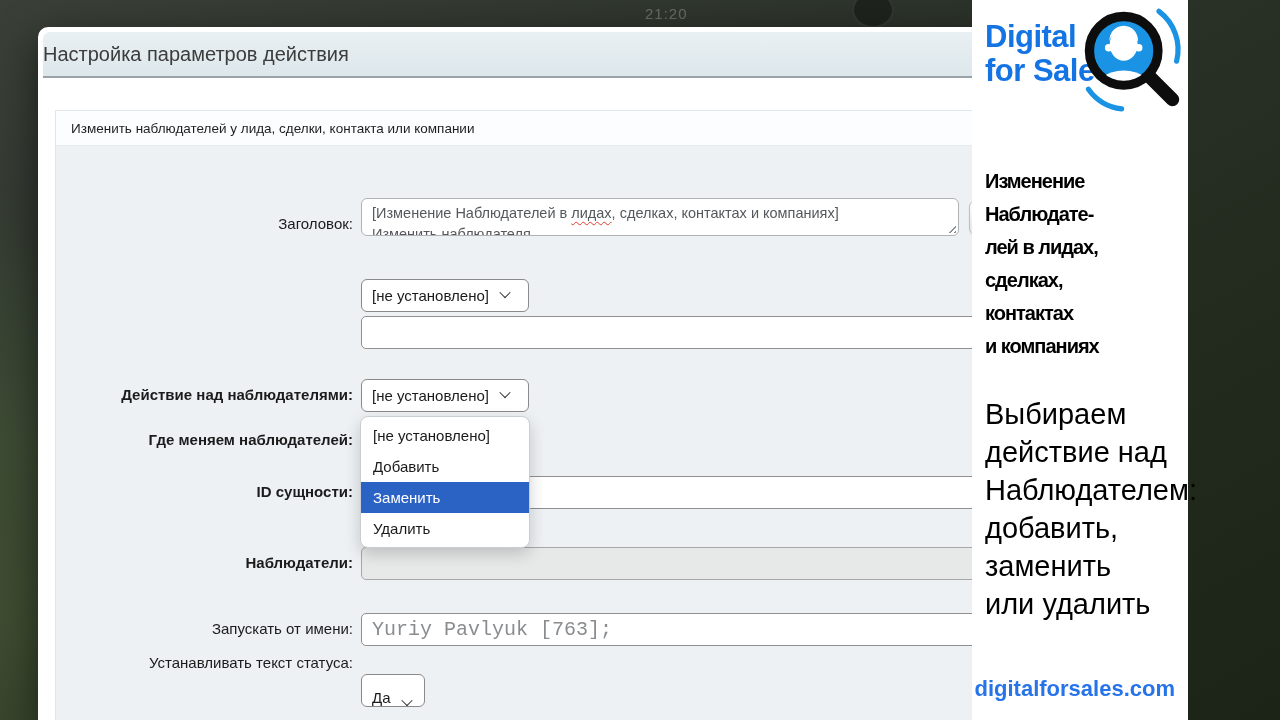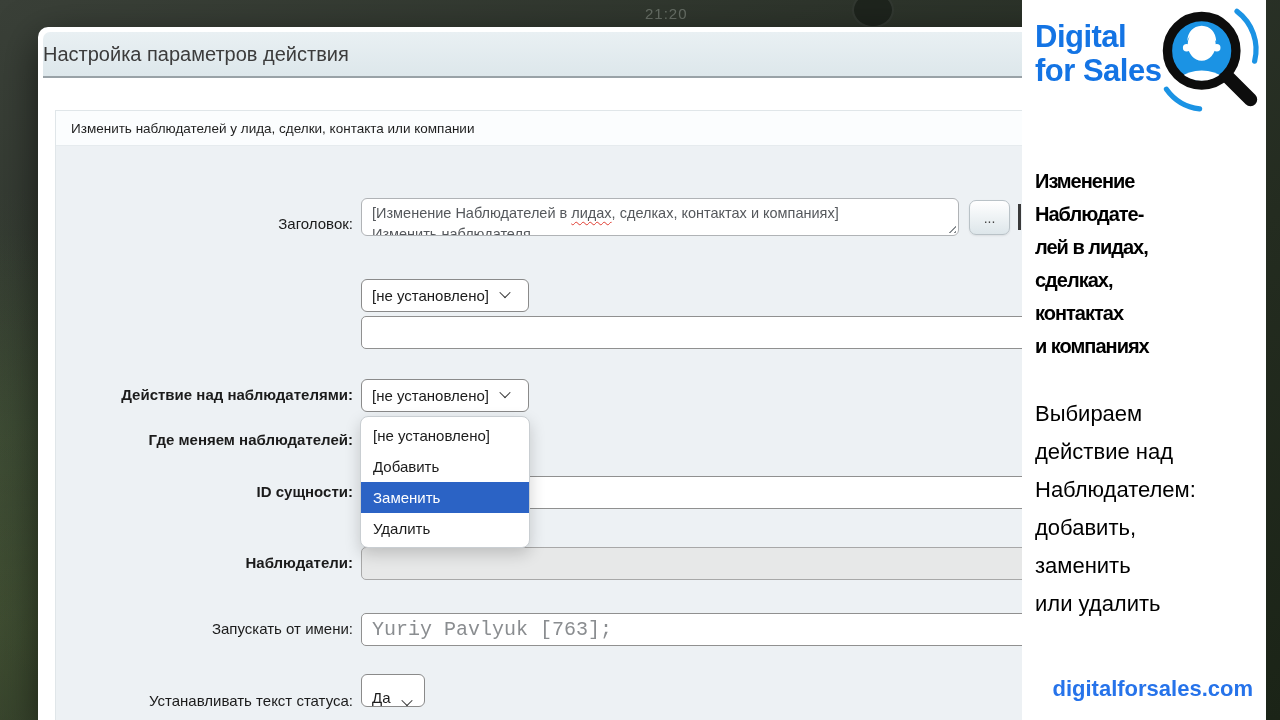--- a/index.html
+++ b/index.html
@@ -64,27 +64,27 @@
   .txt.dim  { color:#8a8d90; }
 
   .dropdown { position:absolute; left:304px; top:270px; width:170px;
     background:#fff; border:1px solid #c9ced2; border-radius:8px;
     box-shadow:0 6px 16px rgba(0,0,0,.18); padding:3px 0; z-index:5; }
   .dd-item { height:31px; display:flex; align-items:center; padding-left:12px;
     font-size:15px; color:#1b1b1b; cursor:pointer; }
   .dd-item.selected { background:#2b63c5; color:#fff; }
 
   
-  .side { position:absolute; left:1022px; top:0; width:244px; height:720px; background:#ffffff; z-index:10; }
+  .side { position:absolute; left:972px; top:0; width:216px; height:720px; background:#ffffff; z-index:10; }
   .brand { position:absolute; left:13px; top:20px; font-size:31px; line-height:34px; font-weight:700;
     color:#1474e4; letter-spacing:-.5px; }
   .logo { position:absolute; right:4px; top:2px; }
   .side-heading { position:absolute; left:13px; top:165px; font-size:20px; line-height:33px;
     font-weight:700; color:#000; letter-spacing:-1px; }
-  .side-body { position:absolute; left:13px; top:395px; font-size:22px; line-height:38px; color:#000; }
+  .side-body { position:absolute; left:13px; top:395px; font-size:29px; line-height:38px; color:#000; }
   .site { position:absolute; right:13px; top:676px; font-size:22px; font-weight:700; color:#2673ea; }
 </style>
 </head>
 <body>
 
 <div class="stage">
 
   <div class="bg-clock">21:20</div>
   <div class="bg-orb"></div>
 
@@ -131,21 +131,21 @@
 
         <div class="lbl bold" style="top:336px;">ID сущности:</div>
         <input class="txt" style="left: 305px; top: 330px; width: 700px;">
 
         <div class="lbl bold" style="top:407px;">Наблюдатели:</div>
         <input class="txt gray" style="left: 305px; top: 401px; width: 700px;">
 
         <div class="lbl" style="top:473px;">Запускать от имени:</div>
         <input class="txt dim" style="left: 305px; top: 467px; width: 700px;" value="Yuriy Pavlyuk [763];">
 
-        <div class="lbl" style="top:507px;margin-top:38px;">Устанавливать текст статуса:</div>
+        <div class="lbl" style="top:507px;">Устанавливать текст статуса:</div>
         <div class="sel" style="left:305px; top:528px; width:64px;align-items:flex-end;">
           <span>Да</span>
           <span class="chev"></span>
         </div>
 
       </div>
     </div>
   </div>
 
   <div class="side">

